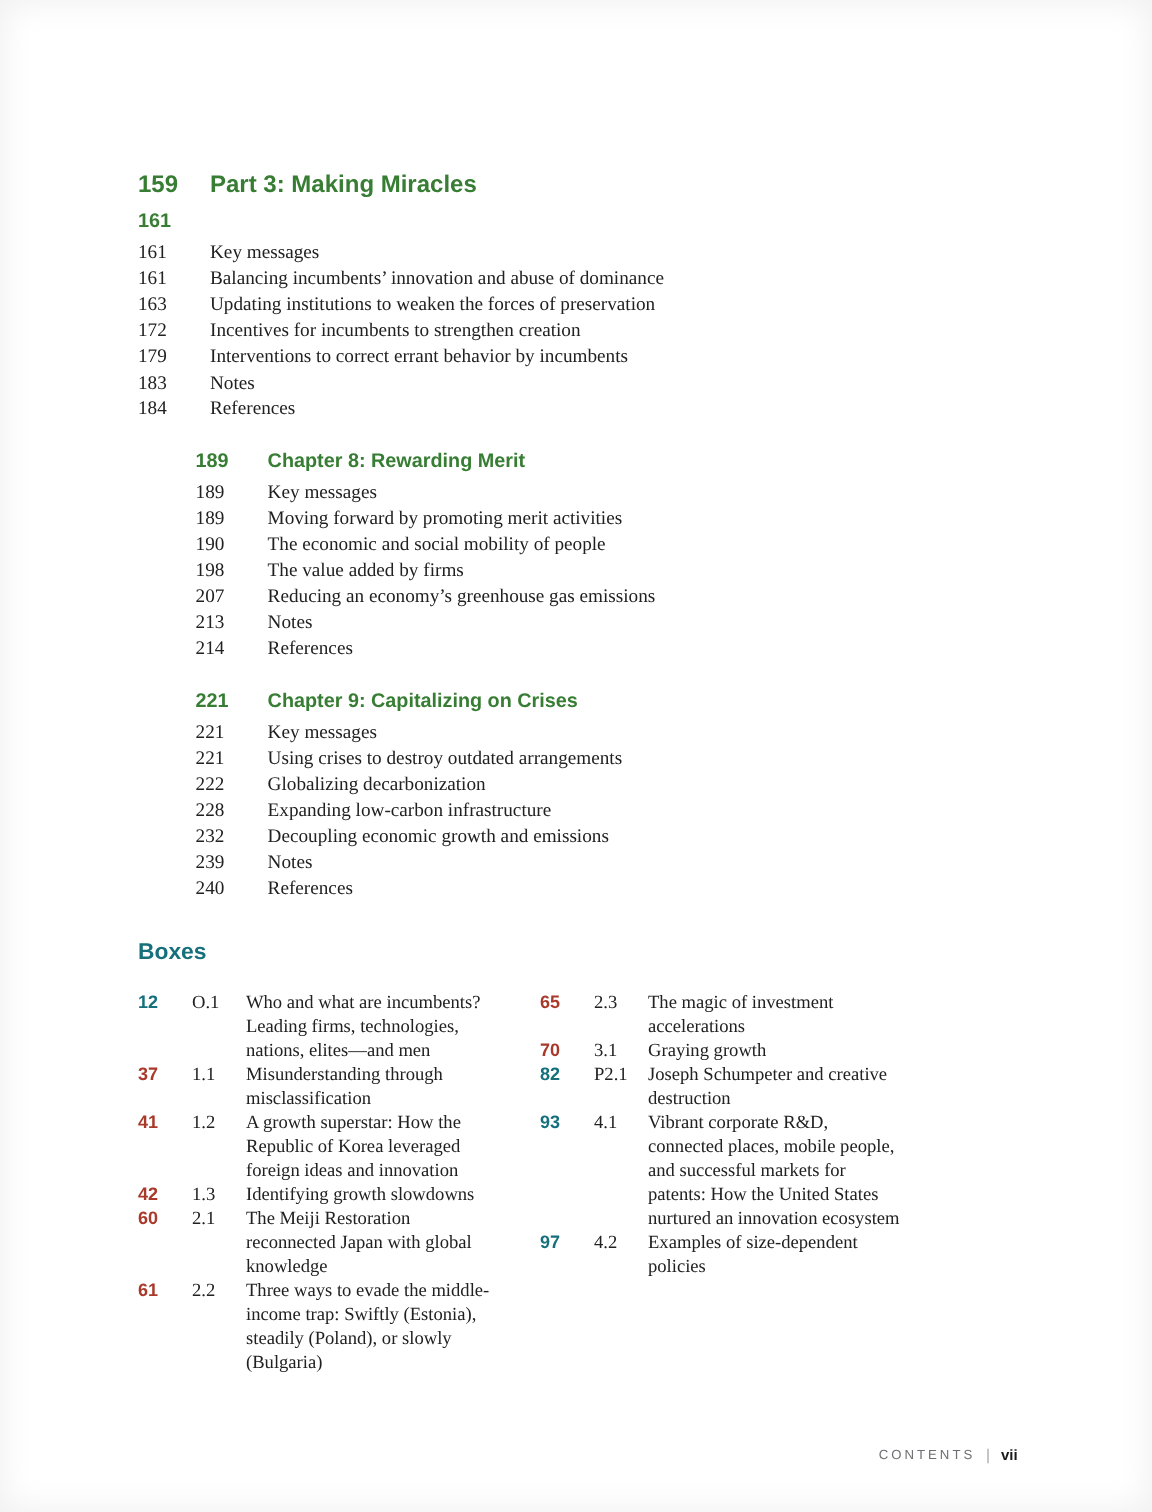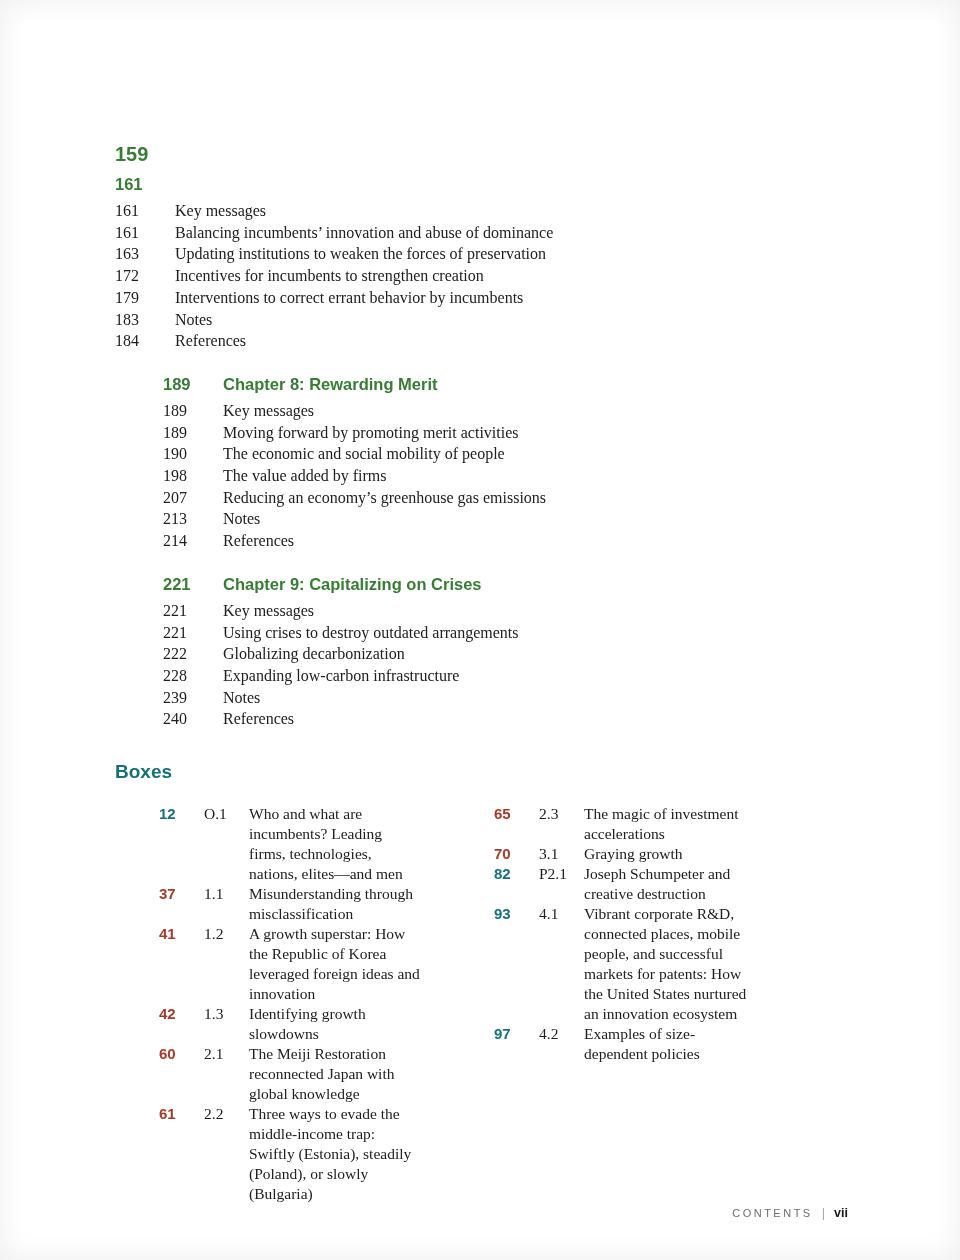--- a/index.html
+++ b/index.html
@@ -47,21 +47,21 @@
     margin:30px 0 0 0;
     font-family:"Liberation Sans","DejaVu Sans",sans-serif;
     font-weight:700;font-size:19px;line-height:24px;color:var(--teal);
   }
   .boxes-cols{
     display:grid;grid-template-columns:305px 305px;column-gap:30px;
     margin-top:20px;align-items:start;
   }
   .box-row{
     display:grid;grid-template-columns:45px 45px 1fr;
-    align-items:start;font-size:15.5px;line-height:20px;margin-left:44px;
+    align-items:start;font-size:15.5px;line-height:20px;
   }
   .box-page{
     font-family:"Liberation Sans","DejaVu Sans",sans-serif;
     font-weight:700;font-size:15px;line-height:20px;
   }
   .pg-teal{color:var(--teal);}
   .pg-red{color:var(--red);}
   .box-num{color:var(--ink);}
   .box-text{color:var(--ink);}
 
@@ -81,20 +81,21 @@
 </style>
 </head>
 <body>
 
 <div class="sheet">
   <div class="content">
 
     <section>
       <div class="row part-row">
         <span class="num part-num">159</span>
+        <span class="part-title">Part 3: Making Miracles</span>
       </div>
       <div id="chapters">
           <section class="chapter-block">
             <div class="row chapter-title-row">
               <span class="num chapter-num">161</span>
             </div>
             <div class="row entry-row">
               <span class="num entry-num">161</span>
               <span class="entry-label">Key messages</span>
             </div>
@@ -170,20 +171,24 @@
               <span class="num entry-num">221</span>
               <span class="entry-label">Using crises to destroy outdated arrangements</span>
             </div>
             <div class="row entry-row">
               <span class="num entry-num">222</span>
               <span class="entry-label">Globalizing decarbonization</span>
             </div>
             <div class="row entry-row">
               <span class="num entry-num">228</span>
               <span class="entry-label">Expanding low-carbon infrastructure</span>
+            </div>
+            <div class="row entry-row">
+              <span class="num entry-num">232</span>
+              <span class="entry-label">Decoupling economic growth and emissions</span>
             </div>
             <div class="row entry-row">
               <span class="num entry-num">239</span>
               <span class="entry-label">Notes</span>
             </div>
             <div class="row entry-row">
               <span class="num entry-num">240</span>
               <span class="entry-label">References</span>
             </div>
           </section>

